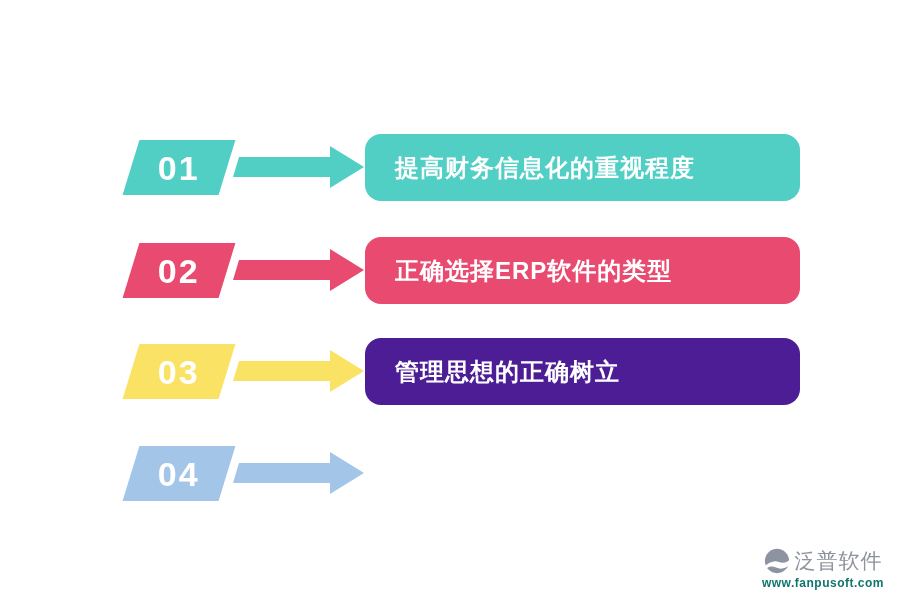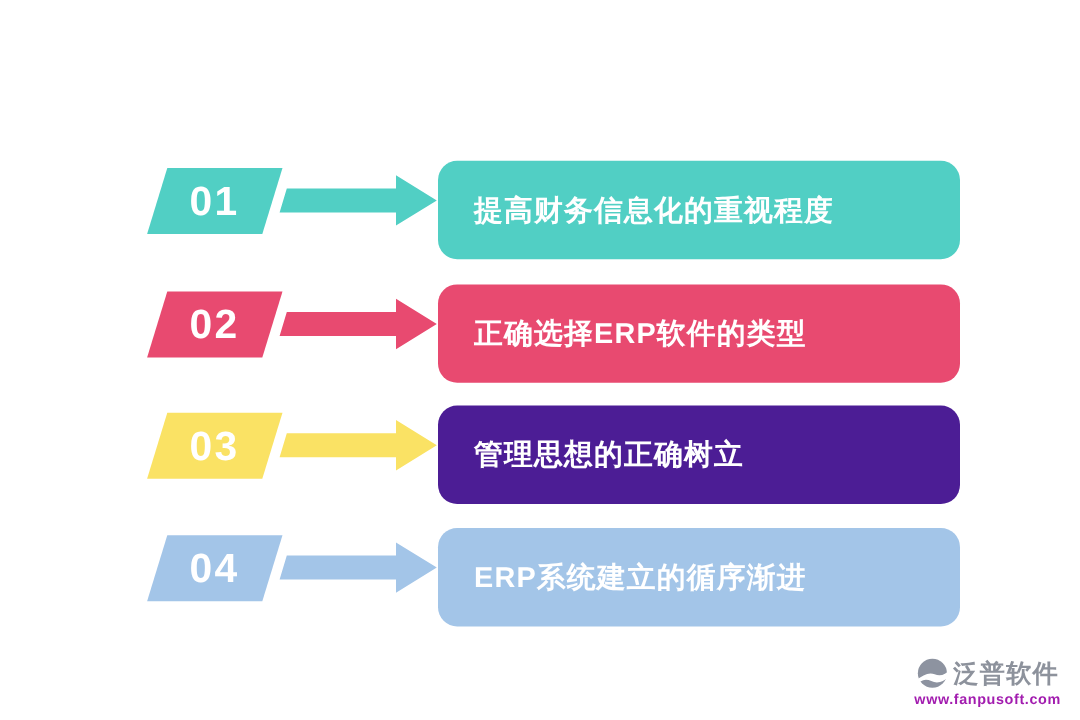--- a/index.html
+++ b/index.html
@@ -46,21 +46,21 @@
     top: 11px;
     width: 136px;
     height: 44px;
     display: block;
   }
   .box {
     position: absolute;
     left: 365px;
     top: 0;
     width: 435px;
-    height: 82px;
+    height: 67px;
     border-radius: 16px;
     display: flex;
     align-items: center;
   }
   .box span {
     color: #ffffff;
     font-size: 24px;
     font-weight: bold;
     letter-spacing: 1px;
     padding-left: 30px;
@@ -74,21 +74,21 @@
     flex-direction: column;
     align-items: center;
   }
   .brand-line {
     display: flex;
     align-items: center;
     gap: 3px;
   }
   .brand-name {
     font-size: 21px;
-    font-weight: 700;
+    font-weight: 400;
     letter-spacing: 1px;
   }
   .brand-url {
     font-size: 12px;
     font-weight: bold;
     letter-spacing: 0.5px;
     margin-top: 1px;
   }
 </style>
 </head>
@@ -132,29 +132,26 @@
     </div>
   </div>
 
   <div class="row" style="top:440px">
     <div class="plate" style="background-color: rgb(163, 197, 232);">
       <span class="num">04</span>
     </div>
     <svg class="arrow" viewBox="0 0 136 44">
       <polygon points="9,12 100,12 100,1 134,22 100,43 100,32 3,32" fill="#a3c5e8"></polygon>
     </svg>
-    <div class="box" style="background-color: rgb(163, 197, 232);">
-      <span>ERP系统建立的循序渐进</span>
-    </div>
   </div>
 
   <div class="footer">
     <div class="brand-line">
       <svg width="28" height="28" viewBox="0 0 30 30">
         <circle cx="15" cy="15" r="13" fill="#8d93a0"></circle>
         <path d="M0,22 Q10,13 17,16 Q25,19 31,11 L31,17 Q22,26 14,22 Q6,18 0,27 Z" fill="#ffffff"></path>
       </svg>
       <span class="brand-name" style="color: rgb(141, 146, 156);">泛普软件</span>
     </div>
-    <span class="brand-url" style="color: #a21caf;">www.fanpusoft.com</span>
+    <span class="brand-url" style="color: #0f766e;">www.fanpusoft.com</span>
   </div>
 
 </div>
 
 </body></html>

